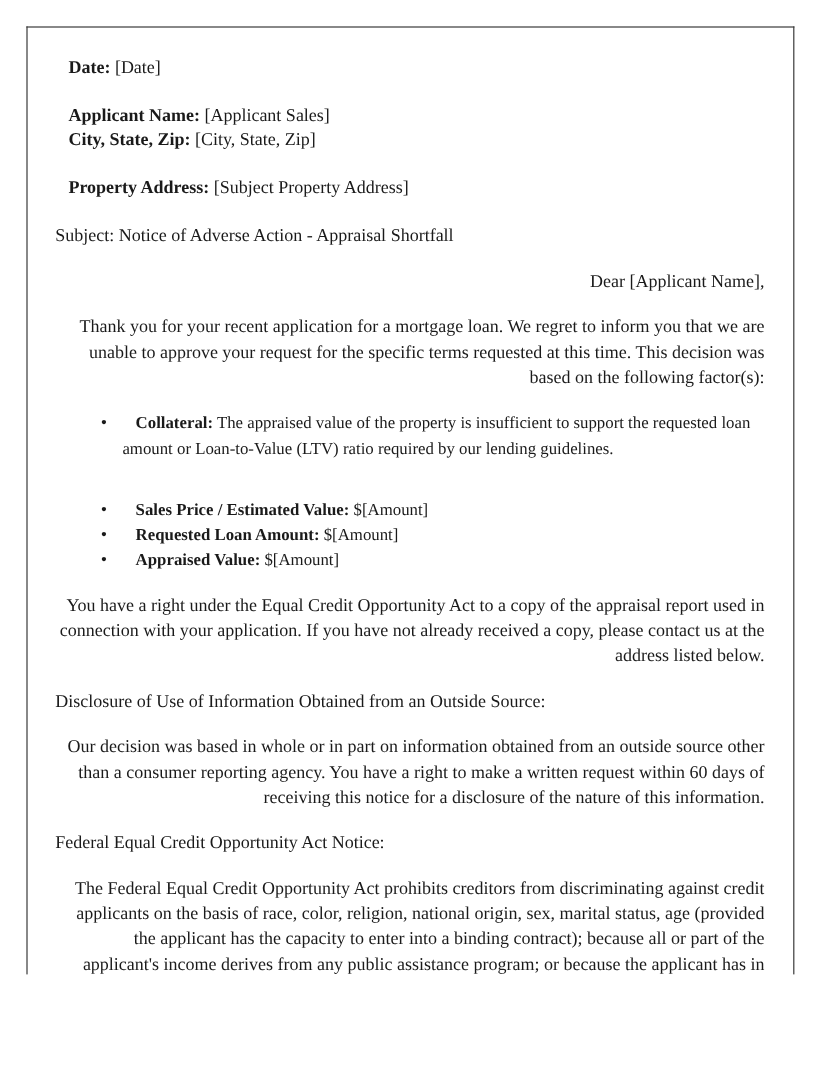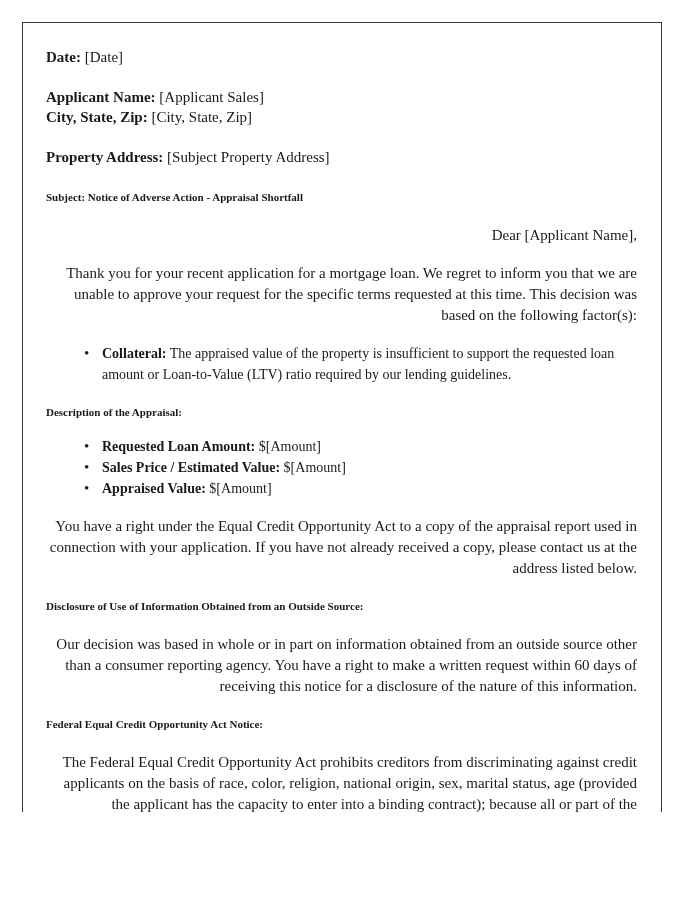--- a/index.html
+++ b/index.html
@@ -38,30 +38,31 @@
   }
 
   .field-line {
     font-size: 15px;
     line-height: 20px;
     margin: 0;
   }
 
   .label-bold {
     font-weight: bold;
+    margin-left: 11px;
   }
 
   .block-gap-lg { height: 20px; }
   .block-gap-md { height: 17px; }
   .block-gap-sm { height: 13px; }
 
   .heading {
-    font-size: 11px;
+    font-size: 15px;
     line-height: 21px;
-    font-weight: bold;
+    font-weight: normal;
     margin: 0;
   }
 
   .para {
     font-size: 15px;
     line-height: 21px;
     margin: 0;
     text-align: right;
   }
 
@@ -139,30 +140,29 @@
     <div class="block-gap-md"></div>
 
     <ul class="bullets">
       <li>
         <span class="label-bold">Collateral:</span><span> The appraised value of the property is insufficient to support the requested loan amount or Loan-to-Value (LTV) ratio required by our lending guidelines.</span>
       </li>
     </ul>
 
     <div class="block-gap-md"></div>
 
-    <p class="heading">Description of the Appraisal:</p>
 
     <div class="block-gap-sm"></div>
 
     <ul class="bullets tight-list">
       <li>
-        <span class="label-bold">Requested Loan Amount:</span><span> $[Amount]</span>
+        <span class="label-bold">Sales Price / Estimated Value:</span><span> $[Amount]</span>
       </li>
       <li>
-        <span class="label-bold">Sales Price / Estimated Value:</span><span> $[Amount]</span>
+        <span class="label-bold">Requested Loan Amount:</span><span> $[Amount]</span>
       </li>
       <li>
         <span class="label-bold">Appraised Value:</span><span> $[Amount]</span>
       </li>
     </ul>
 
     <div class="block-gap-md"></div>
 
     <p class="para">You have a right under the Equal Credit Opportunity Act to a copy of the appraisal report used in connection with your application. If you have not already received a copy, please contact us at the address listed below.</p>
 

